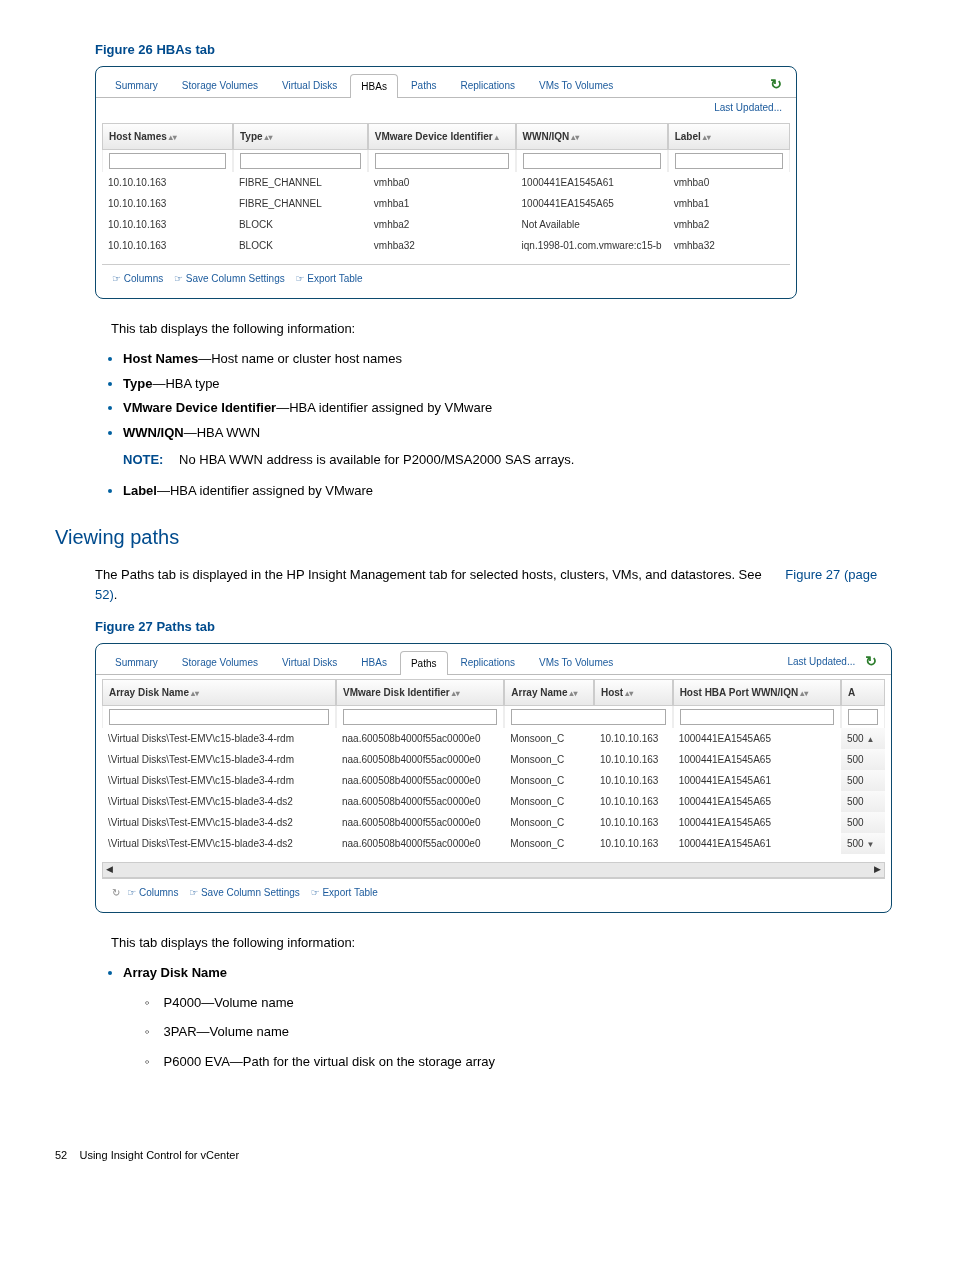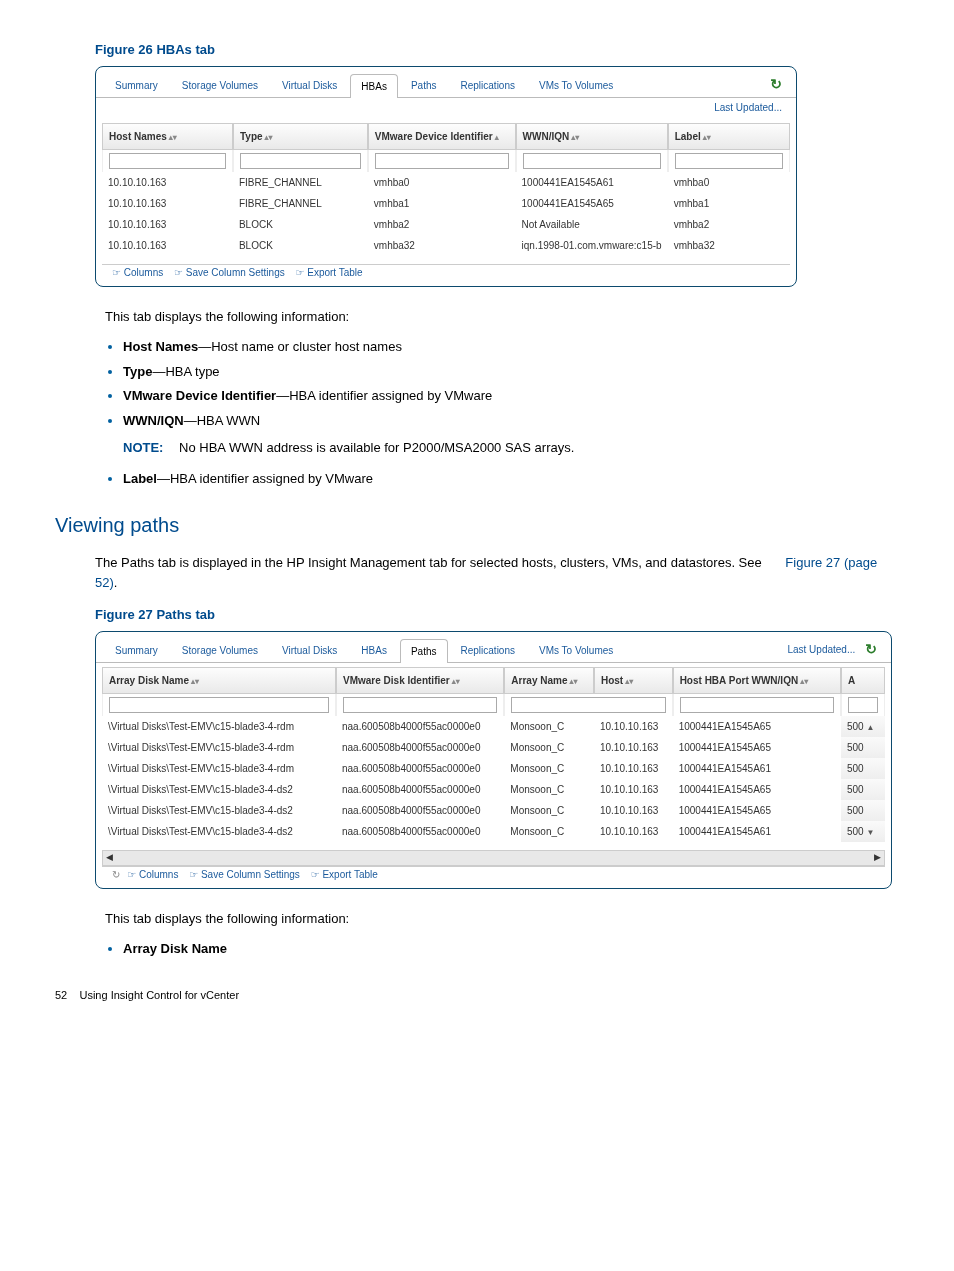--- a/index.html
+++ b/index.html
@@ -102,25 +102,25 @@
   .grid td {
     font-size: 10px;
     padding: 3px 6px;
     color: #333;
     white-space: nowrap;
   }
   .grid-footer {
     border-top: 1px solid #ccc;
     color: #1b5a9c;
     font-size: 10px;
-    padding: 0 10px;
+    padding: 6px 10px;
     margin: 0 6px 6px 6px;
   }
   .grid-footer span { margin-right: 4px; }
-  .body-intro { margin: 16px 0 10px 10px; }
+  .body-intro { margin: 16px 0 10px 16px; }
   ul.bullets { padding-left: 28px; margin: 6px 0; }
   ul.bullets > li { margin: 4px 0; }
   ul.bullets > li::marker { color: #0060a0; font-size: 14px; }
   .sub-list { list-style: none; padding-left: 22px; margin: 8px 0;}
   .sub-list li { margin: 10px 0; }
   .sub-list li::before { content: "\25E6"; margin-right: 14px; color: #000; }
   .note-row { margin: 8px 0 10px 28px; }
   .note-label { color: #004b8d; font-weight: bold; margin-right: 12px; }
   h3.section {
     color: #004b8d;
@@ -130,21 +130,21 @@
   }
   .linkish { color: #004b8d; margin-left: 20px; }
   .scroll-tri { font-size: 8px; color: #555; }
   .hscroll {
     display:flex; justify-content:space-between;
     margin: 0 6px; height:14px; background:#e8e8e8;
     border:1px solid #ccc; align-items:center; padding:0 3px;
     font-size:9px; color:#333;
   }
   .paths-scroll-col { width:30px; text-align:left; background: linear-gradient(#fafafa,#eee);}
-  .page-footer { font-size: 11px; margin-top: 28px; margin-left: -40px; color:#000;}
+  .page-footer { font-size: 11px; margin-top: 76px; margin-left: -40px; color:#000;}
 </style>
 </head>
 <body>
 
 <p class="figure-caption">Figure 26 HBAs tab</p>
 
 <div class="app-box">
   <div class="tabs">
     <span class="tab">Summary</span>
     <span class="tab">Storage Volumes</span>
@@ -330,19 +330,24 @@
     <span>☞ <span>Columns</span></span>
     <span>☞ <span>Save Column Settings</span></span>
     <span>☞ <span>Export Table</span></span>
   </div>
 </div>
 
 <p class="body-intro">This tab displays the following information:</p>
 <ul class="bullets">
   <li>
     <b>Array Disk Name</b>
+    <ul class="sub-list">
+      <li>P4000—Volume name</li>
+      <li>3PAR—Volume name</li>
+      <li>P6000 EVA—Path for the virtual disk on the storage array</li>
+    </ul>
   </li>
 </ul>
 
 <div class="page-footer">
   <span>52</span>&nbsp;&nbsp;&nbsp;
   <span>Using Insight Control for vCenter</span>
 </div>
 
 </body></html>

